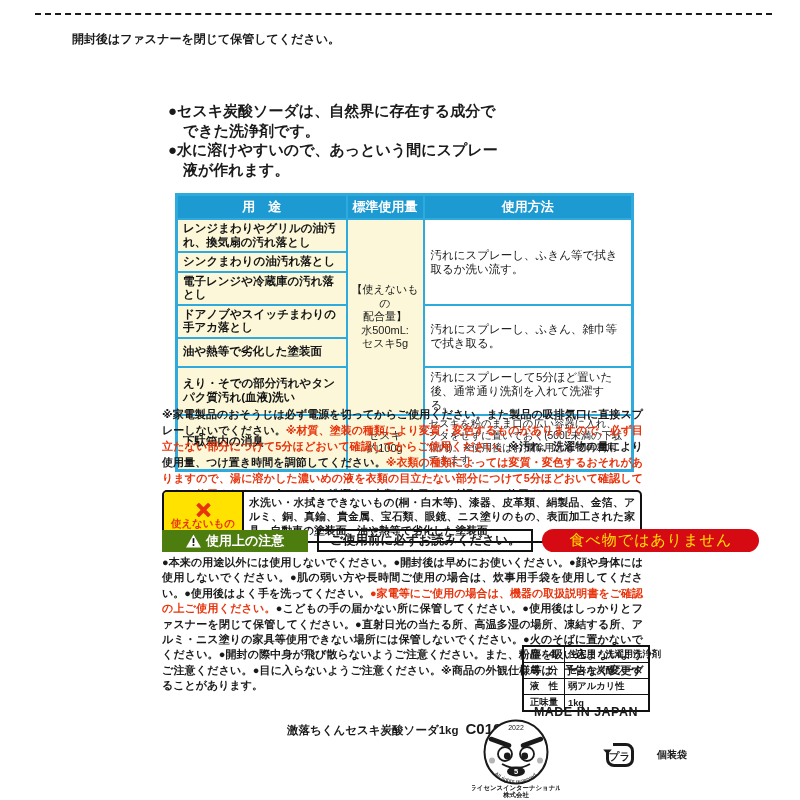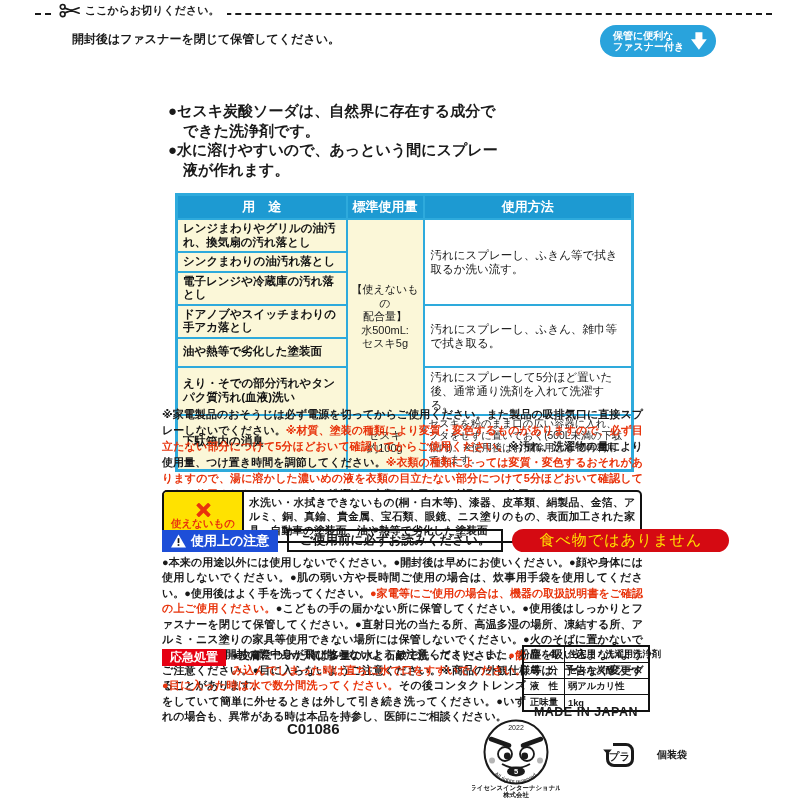--- a/index.html
+++ b/index.html
@@ -47,21 +47,21 @@
                   justify-content:center;border-right:2.5px solid #111;padding:10px 2px;}
   .x-icon{position:relative;width:15px;height:15px;}
   .x-icon::before,.x-icon::after{content:"";position:absolute;left:-1px;top:6px;width:17px;height:4px;
                   background:#e8340c;border-radius:1px;}
   .x-icon::before{transform:rotate(45deg);} .x-icon::after{transform:rotate(-45deg);}
   .unusable-label-text{color:#e8340c;font-weight:bold;font-size:10.5px;white-space:nowrap;}
   .unusable-text{flex:1;font-size:10.8px;font-weight:bold;line-height:14px;padding:3px 5px;text-align:justify;}
 
   
   .warn-row{left:162px;top:529px;display:flex;gap:9px;align-items:center;}
-  .warn-title{background:#1d4ed8;color:#fff;font-weight:bold;font-size:13px;padding:2px 9px;
+  .warn-title{background:#4d7c0f;color:#fff;font-weight:bold;font-size:13px;padding:2px 24px;
               display:flex;align-items:center;gap:5px;white-space:nowrap;}
   .warn-sub{border:2px solid #111;font-weight:bold;font-size:12.5px;padding:1px 11px;white-space:nowrap;}
   .not-food{background:#d50a12;color:#ffe100;font-weight:normal;font-size:15px;border-radius:13px;
             padding:2px 27px;letter-spacing:1px;white-space:nowrap;}
   .precautions{left:162px;top:555px;width:481px;line-height:15.4px;}
 
   
   .first-aid{left:162px;top:648px;width:364px;line-height:15.2px;}
   .fa-label{float:left;background:#e60012;color:#fff;font-size:12px;font-weight:bold;
             padding:1px 8px;margin:1px 6px 1px 0;}
@@ -80,39 +80,22 @@
   .mascot{left:472px;top:714px;}
   .recycle{left:602px;top:741px;display:flex;gap:21px;align-items:flex-start;}
   .recycle-label{font-size:10px;font-weight:bold;margin-top:7px;}
 </style>
 </head>
 <body>
 
 <div class="panel">
 
   <div class="abs cut-line"></div>
-  <div class="abs cut-label">
-    <svg width="22" height="15" viewBox="0 0 24 16">
-      <circle cx="4" cy="4" r="2.6" fill="none" stroke="#1a1a1a" stroke-width="1.8"></circle>
-      <circle cx="4" cy="12" r="2.6" fill="none" stroke="#1a1a1a" stroke-width="1.8"></circle>
-      <path d="M6.2 5.4 L22 11 M6.2 10.6 L22 5" stroke="#1a1a1a" stroke-width="1.8" stroke-linecap="round"></path>
-    </svg>
-    <span>ここからお切りください。</span>
-  </div>
 
   <div class="abs keep-note">開封後はファスナーを閉じて保管してください。</div>
-  <div class="abs zipper-badge">
-    <div class="badge-lines">
-      <div>保管に便利な</div>
-      <div>ファスナー付き</div>
-    </div>
-    <svg width="17" height="20" viewBox="0 0 18 20">
-      <path d="M5 0 H13 V8 H18 L9 20 L0 8 H5 Z" fill="#fff"></path>
-    </svg>
-  </div>
 
   <div class="abs features">
     <div class="f-items">
       <div class="f-item">●セスキ炭酸ソーダは、自然界に存在する成分でできた洗浄剤です。</div>
       <div class="f-item">●水に溶けやすいので、あっという間にスプレー液が作れます。</div>
     </div>
   </div>
 
   <div class="abs usage-table">
     <table>
@@ -186,24 +169,20 @@
       <span>使用上の注意</span>
     </div>
     <div class="warn-sub">ご使用前に必ずお読みください。</div>
     <div class="not-food">食べ物ではありません</div>
   </div>
 
   <div class="abs para precautions">
     <span>●本来の用途以外には使用しないでください。●開封後は早めにお使いください。●顔や身体には使用しないでください。●肌の弱い方や長時間ご使用の場合は、炊事用手袋を使用してください。●使用後はよく手を洗ってください。</span><span class="red">●家電等にご使用の場合は、機器の取扱説明書をご確認の上ご使用ください。</span><span>●こどもの手の届かない所に保管してください。●使用後はしっかりとファスナーを閉じて保管してください。●直射日光の当たる所、高温多湿の場所、凍結する所、アルミ・ニス塗りの家具等使用できない場所には保管しないでください。●火のそばに置かないでください。●開封の際中身が飛び散らないようご注意ください。また、粉塵を吸い込まないようご注意ください。●目に入らないようご注意ください。※商品の外観仕様等は、予告なく変更することがあります。</span>
   </div>
 
-  <div class="abs para first-aid">
-    <span class="fa-label">応急処置</span>
-    <span>●皮膚についた時は多量の水と石鹸で洗ってください。</span><span class="red">●飲み込んでしまった時は直ちに水で口をすすいでください。●目に入った時は水で数分間洗ってください。</span><span>その後コンタクトレンズをしていて簡単に外せるときは外して引き続き洗ってください。●いずれの場合も、異常がある時は本品を持参し、医師にご相談ください。</span>
-  </div>
 
   <div class="abs product-info">
     <table>
       <tbody>
           <tr>
         <td class="p-label">品　名</td>
         <td class="p-value">住宅用・洗濯用洗浄剤</td>
       </tr>
       <tr>
         <td class="p-label">成　分</td>
@@ -216,20 +195,21 @@
       <tr>
         <td class="p-label">正味量</td>
         <td class="p-value">1kg</td>
       </tr>
     </tbody>
       </table>
   </div>
   <div class="abs origin">MADE IN JAPAN</div>
 
   <div class="abs footer-name">
+    <span>激落ちくんセスキ炭酸ソーダ1kg</span>
     <span class="code">C01086</span>
   </div>
 
   <div class="abs mascot">
     <svg width="88" height="84" viewBox="0 0 88 84">
       <circle cx="44" cy="38" r="31.5" fill="#fff" stroke="#1a1a1a" stroke-width="2"></circle>
       <text x="44" y="15.5" font-size="7" text-anchor="middle" fill="#1a1a1a">2022</text>
       <path d="M19 25 L37 31.5" stroke="#1a1a1a" stroke-width="4.6" stroke-linecap="round"></path>
       <path d="M69 25 L51 31.5" stroke="#1a1a1a" stroke-width="4.6" stroke-linecap="round"></path>
       <circle cx="33" cy="40" r="7" fill="#fff" stroke="#1a1a1a" stroke-width="1.8"></circle>

